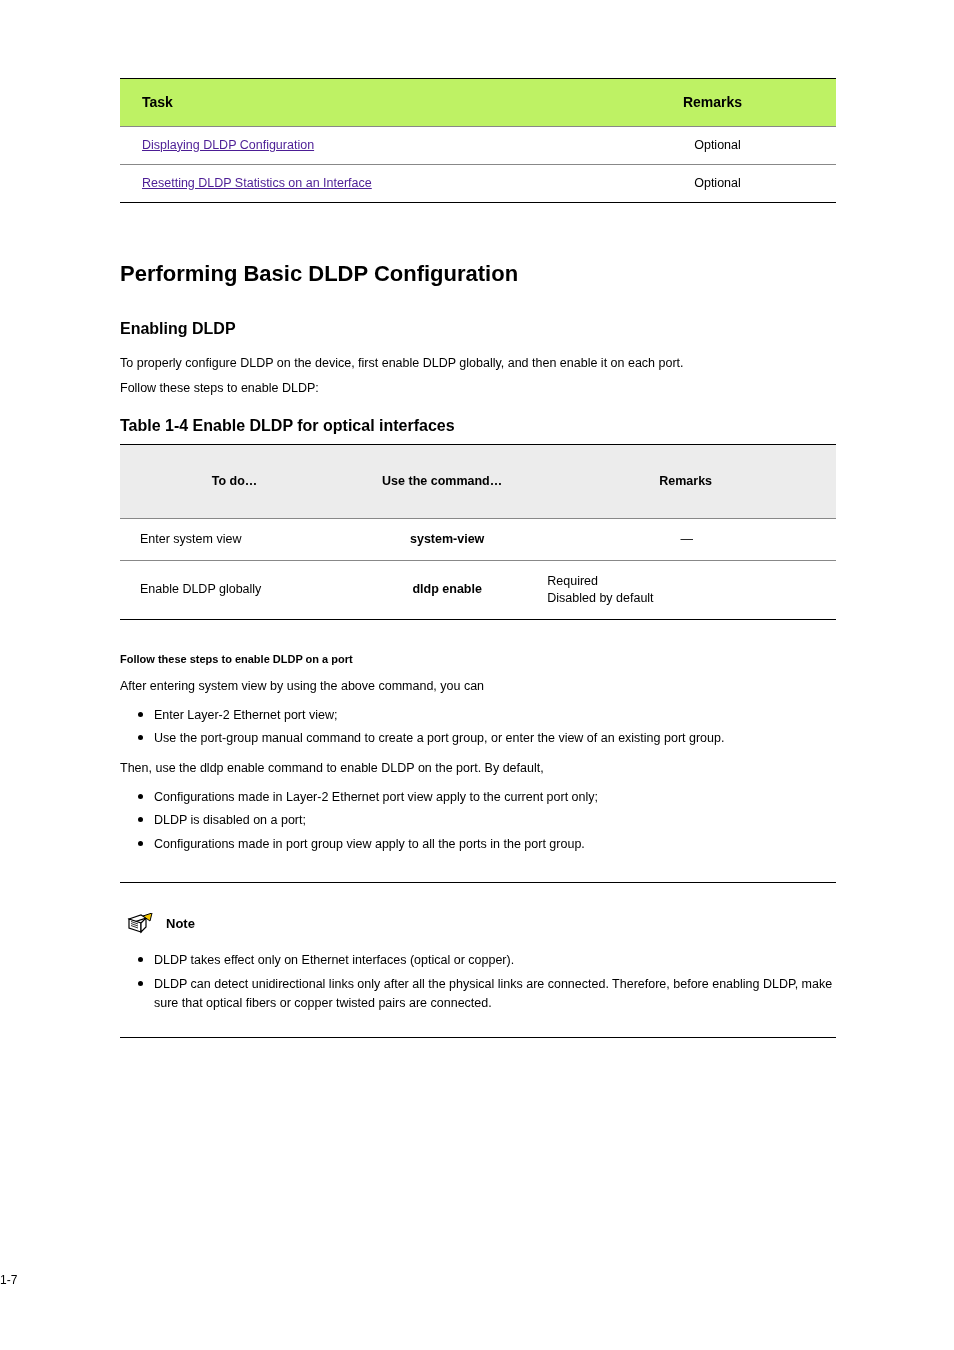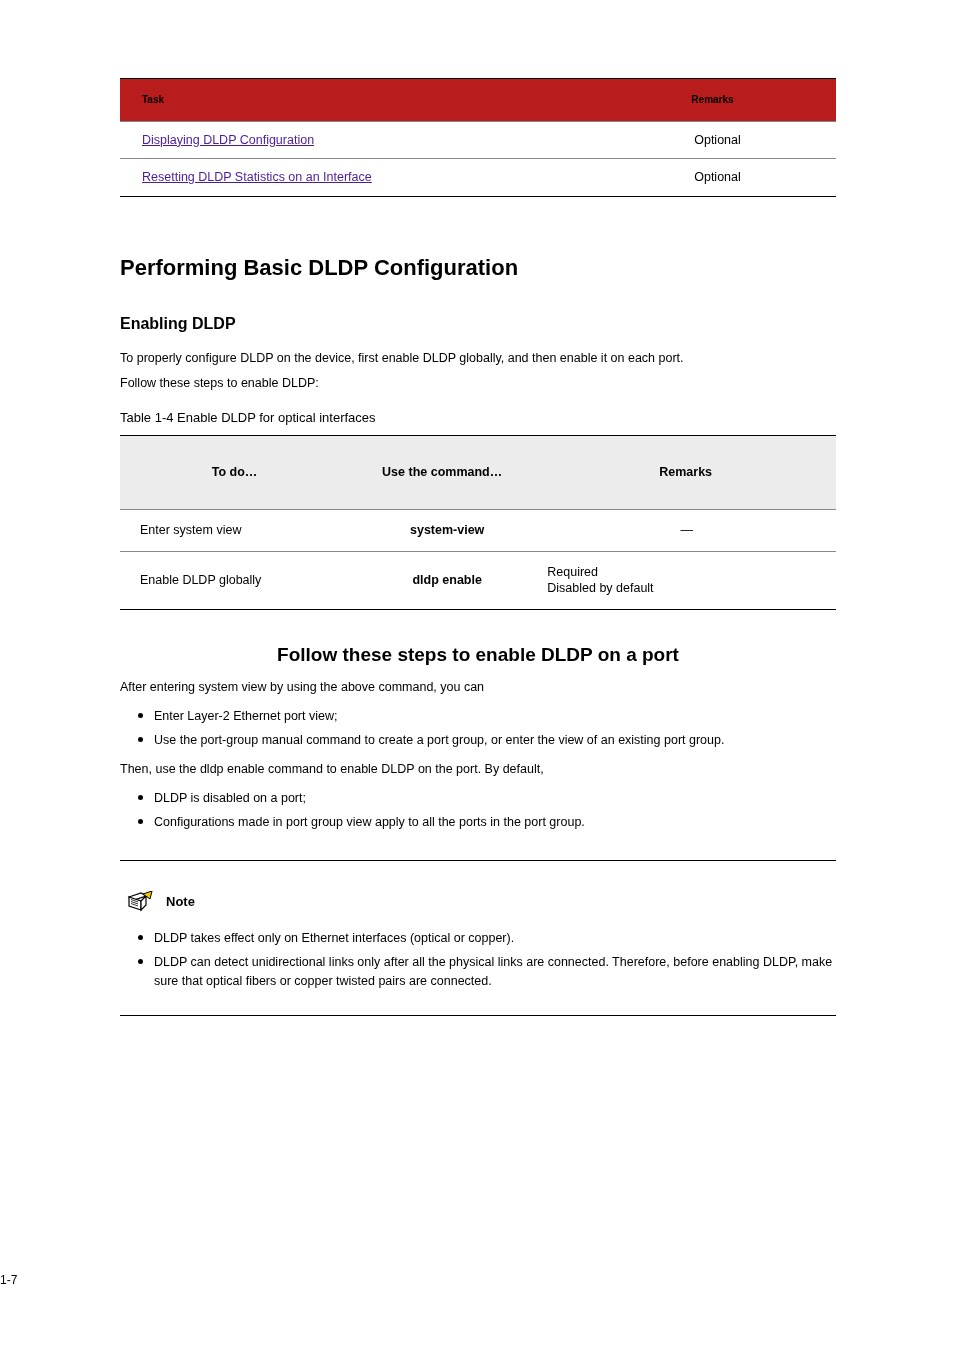--- a/index.html
+++ b/index.html
@@ -17,26 +17,26 @@
     left: 0;
     width: 954px;
     text-align: left;
     font-size: 12px;
     color: #000;
   }
   table { border-collapse: collapse; width: 100%; margin-bottom: 6px; }
   th, td { text-align: left; vertical-align: middle; }
   
   .tbl1 th {
-    background: #b91c1c;
+    background: #bef264;
     font-weight: bold;
     padding: 14px 12px 14px 22px;
     border-top: 1.5px solid #000;
     border-bottom: 1px solid #888;
-    font-size: 10px;
+    font-size: 14px;
   }
   .tbl1 th.col2 { text-align: center; padding-left: 0; padding-right: 0; }
   .tbl1 td {
     padding: 10px 12px 10px 22px;
     border-bottom: 1px solid #888;
   }
   .tbl1 tr:last-child td { border-bottom: 1.5px solid #000; }
   .tbl1 td.col2 { text-align: center; }
   .tbl1 col.c1 { width: 65.5%; }
   .tbl1 col.c2 { width: 34.5%; }
@@ -46,27 +46,26 @@
     font-size: 22px;
     font-weight: bold;
     margin: 56px 0 16px 0;
   }
   h2 {
     font-size: 16px;
     font-weight: bold;
     margin: 30px 0 14px 0;
   }
   h3 {
-    font-size: 19px;
+    font-size: 11px;
     font-weight: bold;
     margin: 22px 0 10px 0;
-    text-align: center;
   }
   .body-text { margin: 0 0 6px 0; font-size: 12.5px; line-height: 1.55; }
-  .tbl-caption { font-weight: normal; font-size: 13px; margin: 16px 0 8px 0; }
+  .tbl-caption { font-weight: bold; font-size: 16px; margin: 16px 0 8px 0; }
   
   .tbl2 th {
     background: #ececec;
     font-weight: bold;
     padding: 28px 10px;
     border-top: 1.5px solid #000;
     border-bottom: 1px solid #888;
     text-align: center;
     font-size: 12.5px;
   }
@@ -180,20 +179,21 @@
 <p class="body-text">After entering system view by using the above command, you can</p>
 
 <ul class="bullets">
   <li>Enter Layer-2 Ethernet port view;</li>
   <li>Use the port-group manual command to create a port group, or enter the view of an existing port group.</li>
 </ul>
 
 <p class="body-text">Then, use the dldp enable command to enable DLDP on the port. By default,</p>
 
 <ul class="bullets">
+  <li>Configurations made in Layer-2 Ethernet port view apply to the current port only;</li>
   <li>DLDP is disabled on a port;</li>
   <li>Configurations made in port group view apply to all the ports in the port group.</li>
 </ul>
 
 <div class="note-rule-top"></div>
 <div class="note-head">
   <span>
     <svg width="28" height="22" viewBox="0 0 28 22">
       <path d="M3 6 L15 2 L20 5 L8 9 Z" fill="#fff" stroke="#000" stroke-width="1.2"></path>
       <path d="M3 6 L3 15 L15 19 L15 10 Z" fill="#fff" stroke="#000" stroke-width="1.2"></path>

